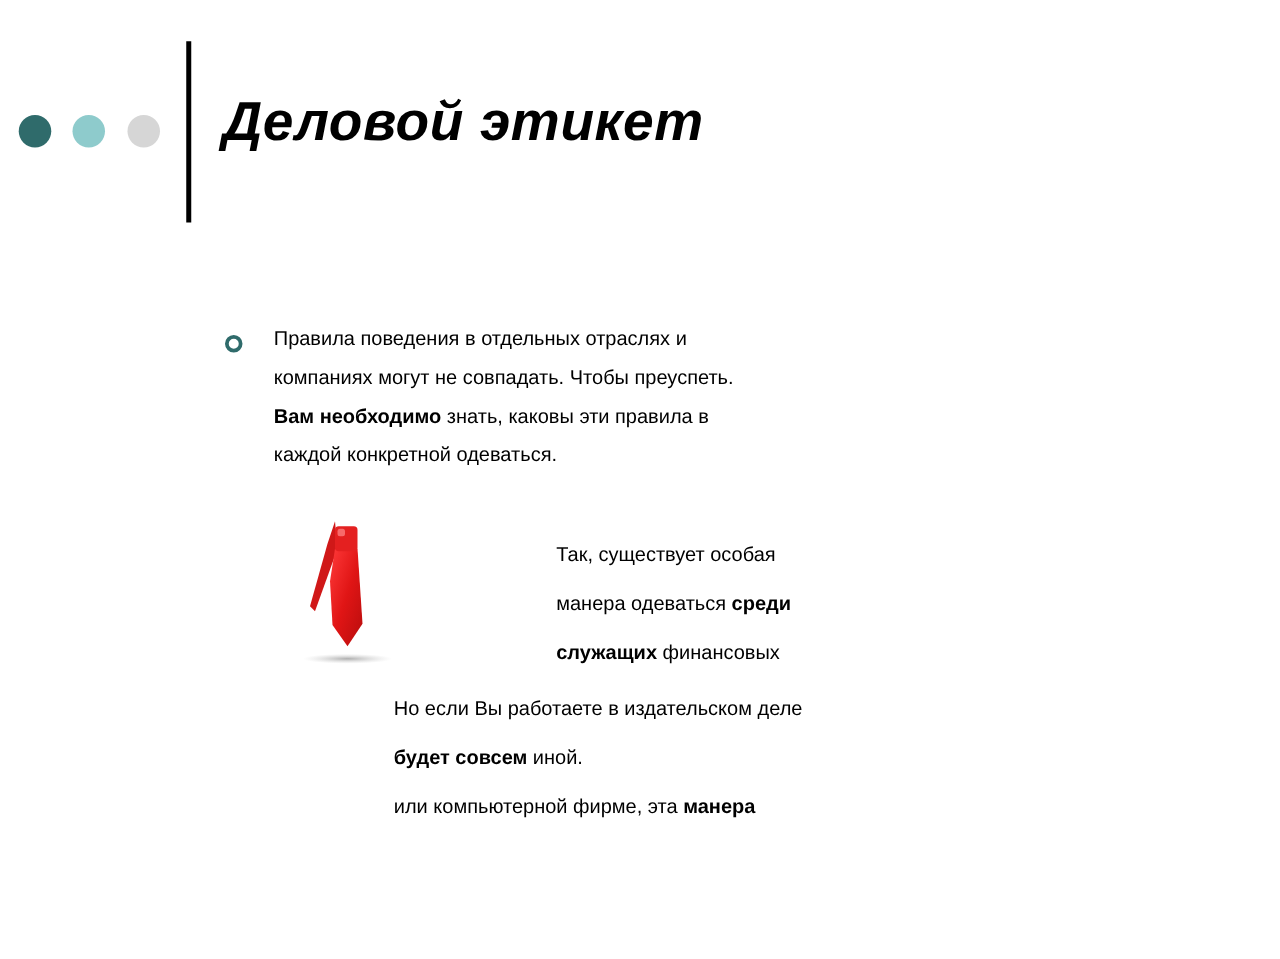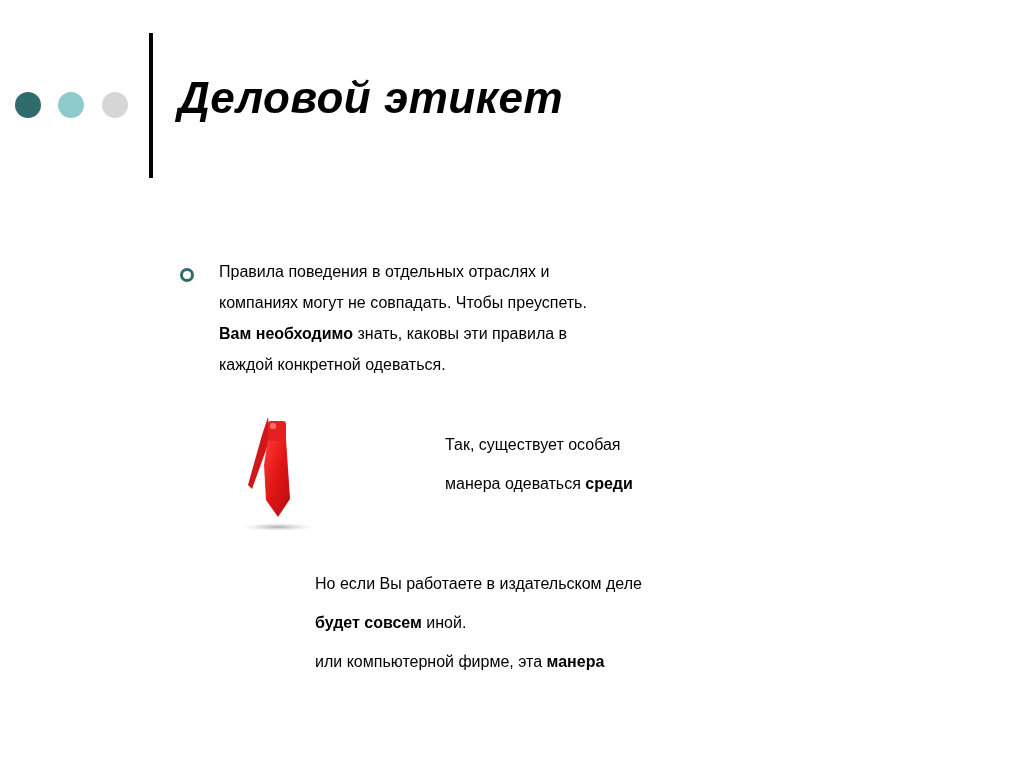--- a/index.html
+++ b/index.html
@@ -59,21 +59,21 @@
       border-radius: 50%;
     }
     .para {
       position: absolute;
       font-size: 16px;
       line-height: 31px;
       white-space: nowrap;
     }
     .p1 { left: 219px; top: 256px; }
     .p2 { left: 445px; top: 394px; line-height: 39px; margin-top: 31px; }
-    .p3 { left: 315px; top: 548px; line-height: 39px; margin-top: 16px; }
+    .p3 { left: 315px; top: 548px; line-height: 39px; }
     .line { display: block; }
     b { font-weight: bold; }
     .tie {
       position: absolute;
       left: 238px;
       top: 405px;
       width: 80px;
       height: 135px;
     }
   </style>
@@ -126,20 +126,23 @@
     <rect x="32" y="18" width="6" height="6" rx="2" fill="#ff8a8a" opacity="0.7"></rect>
   </svg>
 
   <div class="para p2">
     <span class="line">
       <span>Так, существует особая</span>
     </span>
     <span class="line">
       <span>манера одеваться </span><b>среди</b>
     </span>
+    <span class="line">
+      <b>служащих</b><span> финансовых</span>
+    </span>
   </div>
 
   <div class="para p3">
     <span class="line">
       <span>Но если Вы работаете в издательском деле</span>
     </span>
     <span class="line">
       <b>будет совсем</b><span> иной.</span>
     </span>
     <span class="line">

